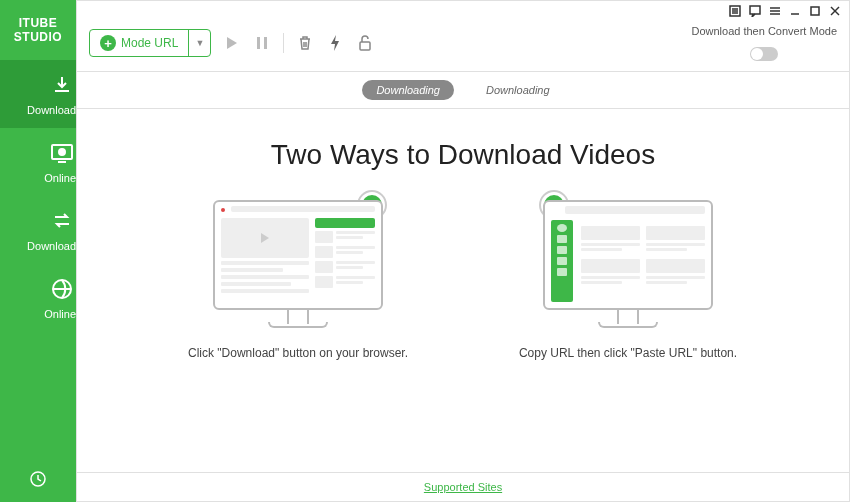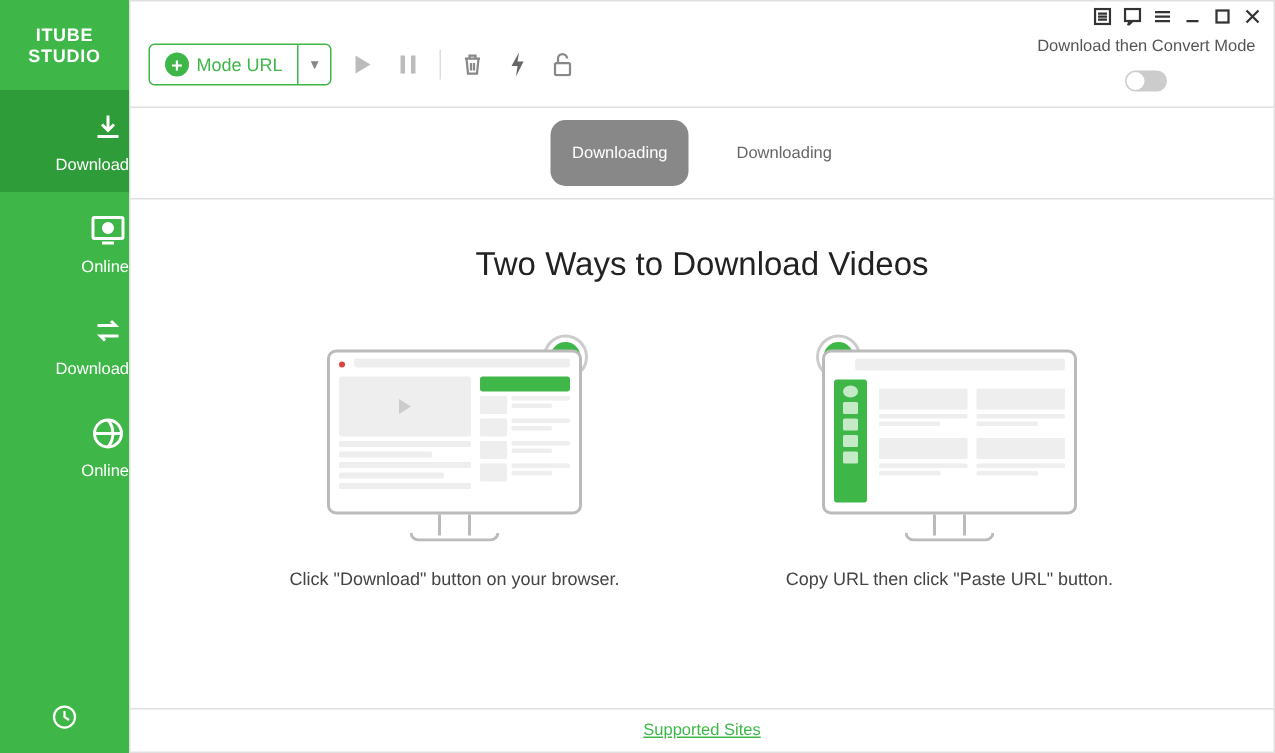--- a/index.html
+++ b/index.html
@@ -1,42 +1,42 @@
 <!DOCTYPE html>
 <html><head>
 <meta charset="utf-8">
 <style>
 * { box-sizing: border-box; margin: 0; padding: 0; }
 body { font-family: Arial, sans-serif; background: #fff; width: 850px; height: 502px; overflow: hidden; }
 .app { display: flex; width: 100%; height: 100%; }
-.sidebar { width: 86px; background: #3eb748; display: flex; flex-direction: column; }
+.sidebar { width: 76px; background: #3eb748; display: flex; flex-direction: column; }
 .logo { color: #fff; font-size: 12px; font-weight: bold; padding: 16px 6px; text-align: center; letter-spacing: 0.5px; }
 .nav-item { display: flex; flex-direction: column; align-items: flex-end; padding: 12px 0; color: #fff; cursor: pointer; }
 .nav-item.active { background: #2e9c38; }
 .nav-item .icon-box { width: 28px; height: 26px; display: flex; align-items: center; justify-content: center; }
 .nav-item .label { font-size: 11px; margin-top: 6px; }
 .sidebar-footer { margin-top: auto; padding: 10px 0; display: flex; justify-content: center; color: #fff; }
 .main { flex: 1; display: flex; flex-direction: column; border: 1px solid #e0e0e0; }
 .titlebar { display: flex; justify-content: flex-end; align-items: center; padding: 4px 8px; gap: 8px; }
 .titlebar .win-icon { width: 12px; height: 12px; display: inline-flex; align-items: center; justify-content: center; cursor: pointer; font-size: 12px; color: #333; }
 .toolbar { display: flex; align-items: center; padding: 4px 12px 10px; border-bottom: 1px solid #e0e0e0; gap: 12px; }
 .paste-url { display: flex; align-items: center; border: 1px solid #3eb748; border-radius: 4px; height: 28px; overflow: hidden; }
 .paste-url-btn { display: flex; align-items: center; padding: 0 10px; color: #3eb748; font-size: 12px; height: 100%; cursor: pointer; gap: 5px; }
 .paste-url-btn .plus-circle { width: 16px; height: 16px; background: #3eb748; border-radius: 50%; color: #fff; display: flex; align-items: center; justify-content: center; font-size: 13px; font-weight: bold; }
 .paste-url-drop { border-left: 1px solid #3eb748; width: 22px; height: 100%; display: flex; align-items: center; justify-content: center; color: #888; cursor: pointer; font-size: 9px; }
 .tool-icon { color: #888; cursor: pointer; display: flex; align-items: center; justify-content: center; width: 18px; height: 18px; }
 .divider { width: 1px; height: 20px; background: #ddd; }
 .toolbar-right { margin-left: auto; display: flex; align-items: center; gap: 10px; font-size: 11px; color: #555; flex-direction: column; }
 .toggle { width: 28px; height: 14px; background: #ccc; border-radius: 7px; position: relative; cursor: pointer; }
 .toggle::after { content: ''; width: 12px; height: 12px; background: #fff; border-radius: 50%; position: absolute; left: 1px; top: 1px; }
 .tabs { display: flex; justify-content: center; padding: 8px 0; gap: 18px; border-bottom: 1px solid #e0e0e0; }
-.tab { font-size: 11px; color: #666; padding: 16px 14px; border-radius: 10px; cursor: pointer; }
+.tab { font-size: 11px; color: #666; padding: 4px 14px; border-radius: 10px; cursor: pointer; font-style: italic; }
 .tab.active { background: #888; color: #fff; }
 .content { flex: 1; display: flex; flex-direction: column; align-items: center; padding: 30px 20px 0; }
-.heading { font-size: 22px; color: #222; font-weight: normal; margin-bottom: 44px; }
+.heading { font-size: 28px; color: #222; font-weight: normal; margin-bottom: 29px; }
 .methods { display: flex; gap: 90px; }
 .method { display: flex; flex-direction: column; align-items: center; width: 240px; }
 .monitor { position: relative; }
 .screen { width: 170px; height: 110px; border: 2px solid #bbb; border-radius: 6px; background: #fff; position: relative; overflow: hidden; }
 .stand { width: 22px; height: 14px; background: #fff; border-left: 2px solid #bbb; border-right: 2px solid #bbb; margin: 0 auto; }
 .base { width: 60px; height: 6px; border: 2px solid #bbb; border-radius: 0 0 8px 8px; border-top: none; margin: -2px auto 0; }
 .badge { position: absolute; width: 30px; height: 30px; background: #fff; border: 2px solid #ccc; border-radius: 50%; display: flex; align-items: center; justify-content: center; }
 .badge.right { top: -10px; right: -4px; }
 .badge.left { top: -10px; left: -4px; }
 .badge-inner { width: 20px; height: 20px; background: #3eb748; border-radius: 50%; color: #fff; display: flex; align-items: center; justify-content: center; font-size: 13px; font-weight: bold; }

